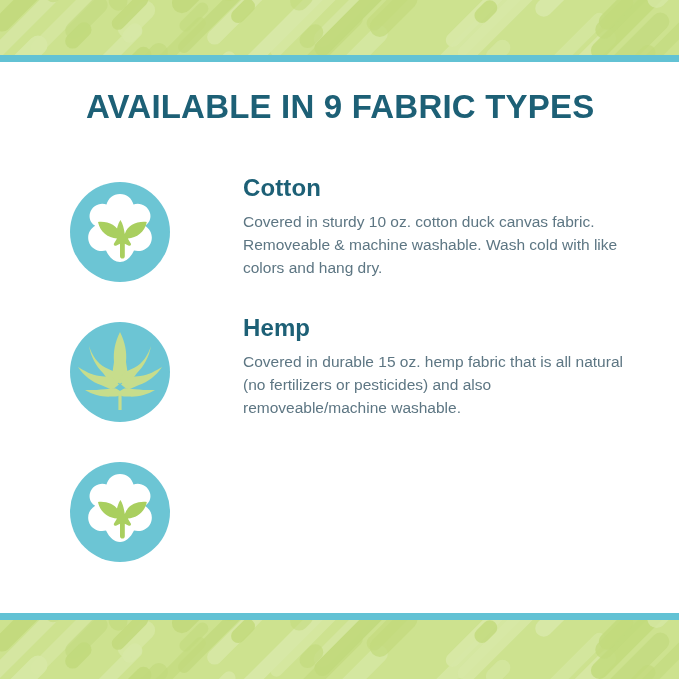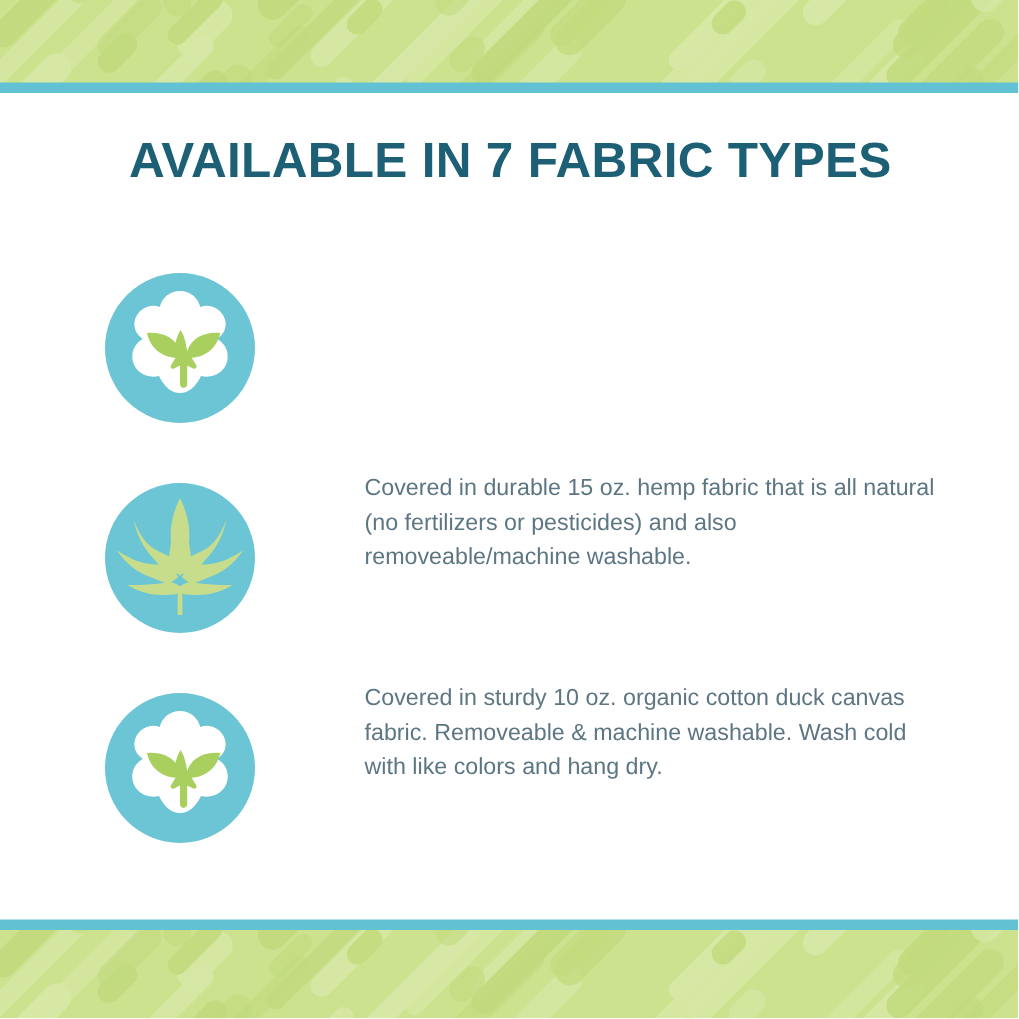--- a/index.html
+++ b/index.html
@@ -182,21 +182,21 @@
           <div class="dash dark" style="width: 28.2462px; height: 14.0309px; left: 268.951px; top: 44.4952px; transform: rotate(-45deg); opacity: 0.89;"></div>
           <div class="dash dark" style="width: 39.2769px; height: 18.5276px; left: 257.195px; top: 14.9232px; transform: rotate(-45deg); opacity: 0.86;"></div>
           <div class="dash" style="width: 49.0484px; height: 19.1724px; left: 43.2163px; top: 86.0919px; transform: rotate(-45deg); opacity: 0.92;"></div>
           <div class="dash dark" style="width: 47.7953px; height: 12.7171px; left: 705.394px; top: 92.7874px; transform: rotate(-45deg); opacity: 0.53;"></div>
           <div class="dash dark" style="width: 46.2273px; height: 13.2988px; left: 147.016px; top: 44.668px; transform: rotate(-45deg); opacity: 0.91;"></div>
         </div>
     </div>
     <div class="band-rule"></div>
   </div>
 
-  <div class="title">AVAILABLE IN 7 FABRIC TYPES</div>
+  <div class="title">AVAILABLE IN 9 FABRIC TYPES</div>
 
   <div class="row row-1">
     <div class="icon-wrap">
       <svg width="104" height="104" viewBox="0 0 104 104" aria-hidden="true">
         <circle cx="52" cy="52" r="50" fill="#6cc5d4"></circle>
         <path d="M52 14
                  c-7 0-12 4.6-13.5 10.6
                  C32 22 24 26 22 33
                  c-1.6 5.6 1.2 10.4 5.2 12.8
                  C22 49 19 54.5 20.6 61
@@ -221,20 +221,22 @@
                  l4 2
                  c1.4 0.6 2.8 -0.8 2 -2.2
                  l-3 -5
                  c9 -0.5 17 -6.5 19 -16.5
                  c-10 -1 -19 3 -22 12
                  c-1 -6 -1.8 -10 -4.4 -14
                  c-2.6 4 -3.4 8 -4.4 14 Z" fill="#a9cf5f"></path>
       </svg>
     </div>
     <div class="row-text">
+      <h2 class="row-heading">Cotton</h2>
+      <p class="row-body">Covered in sturdy 10 oz. cotton duck canvas fabric. Removeable &amp; machine washable. Wash cold with like colors and hang dry.</p>
     </div>
   </div>
 
   <div class="row row-2">
     <div class="icon-wrap">
       <svg width="104" height="104" viewBox="0 0 104 104" aria-hidden="true">
         <circle cx="52" cy="52" r="50" fill="#6cc5d4"></circle>
         <g fill="#c7dd8c">
 
           <path d="M52 12
@@ -305,20 +307,21 @@
                    l3.8 -2.4
                    c1.4 -0.9 3 -1.2 4.8 -1
                    l8 0.8
                    c7 0.7 13 1 19.8 0.8 Z"></path>
 
           <path d="M50.4 74 h3.2 v16 h-3.2 z"></path>
         </g>
       </svg>
     </div>
     <div class="row-text">
+      <h2 class="row-heading">Hemp</h2>
       <p class="row-body">Covered in durable 15 oz. hemp fabric that is all natural (no fertilizers or pesticides) and also removeable/machine washable.</p>
     </div>
   </div>
 
   <div class="row row-3">
     <div class="icon-wrap">
       <svg width="104" height="104" viewBox="0 0 104 104" aria-hidden="true">
         <circle cx="52" cy="52" r="50" fill="#6cc5d4"></circle>
         <path d="M52 14
                  c-7 0-12 4.6-13.5 10.6
@@ -346,21 +349,20 @@
                  l4 2
                  c1.4 0.6 2.8 -0.8 2 -2.2
                  l-3 -5
                  c9 -0.5 17 -6.5 19 -16.5
                  c-10 -1 -19 3 -22 12
                  c-1 -6 -1.8 -10 -4.4 -14
                  c-2.6 4 -3.4 8 -4.4 14 Z" fill="#a9cf5f"></path>
       </svg>
     </div>
     <div class="row-text">
-      <p class="row-body">Covered in sturdy 10 oz. organic cotton duck canvas fabric. Removeable &amp; machine washable. Wash cold with like colors and hang dry.</p>
     </div>
   </div>
 
   <div class="band band-bottom">
     <div class="band-rule"></div>
     <div class="band-green">
       <div class="pattern" id="pattern-bottom">
           <div class="dash" style="width: 140.748px; height: 13.2269px; left: -14.4541px; top: 66.1824px; transform: rotate(-45deg); opacity: 0.77;"></div>
           <div class="dash dark" style="width: 83.8574px; height: 16.9523px; left: 24.372px; top: 30.6845px; transform: rotate(-45deg); opacity: 0.97;"></div>
           <div class="dash dark" style="width: 178.329px; height: 15.69px; left: 36.5905px; top: 144.047px; transform: rotate(-45deg); opacity: 0.92;"></div>

